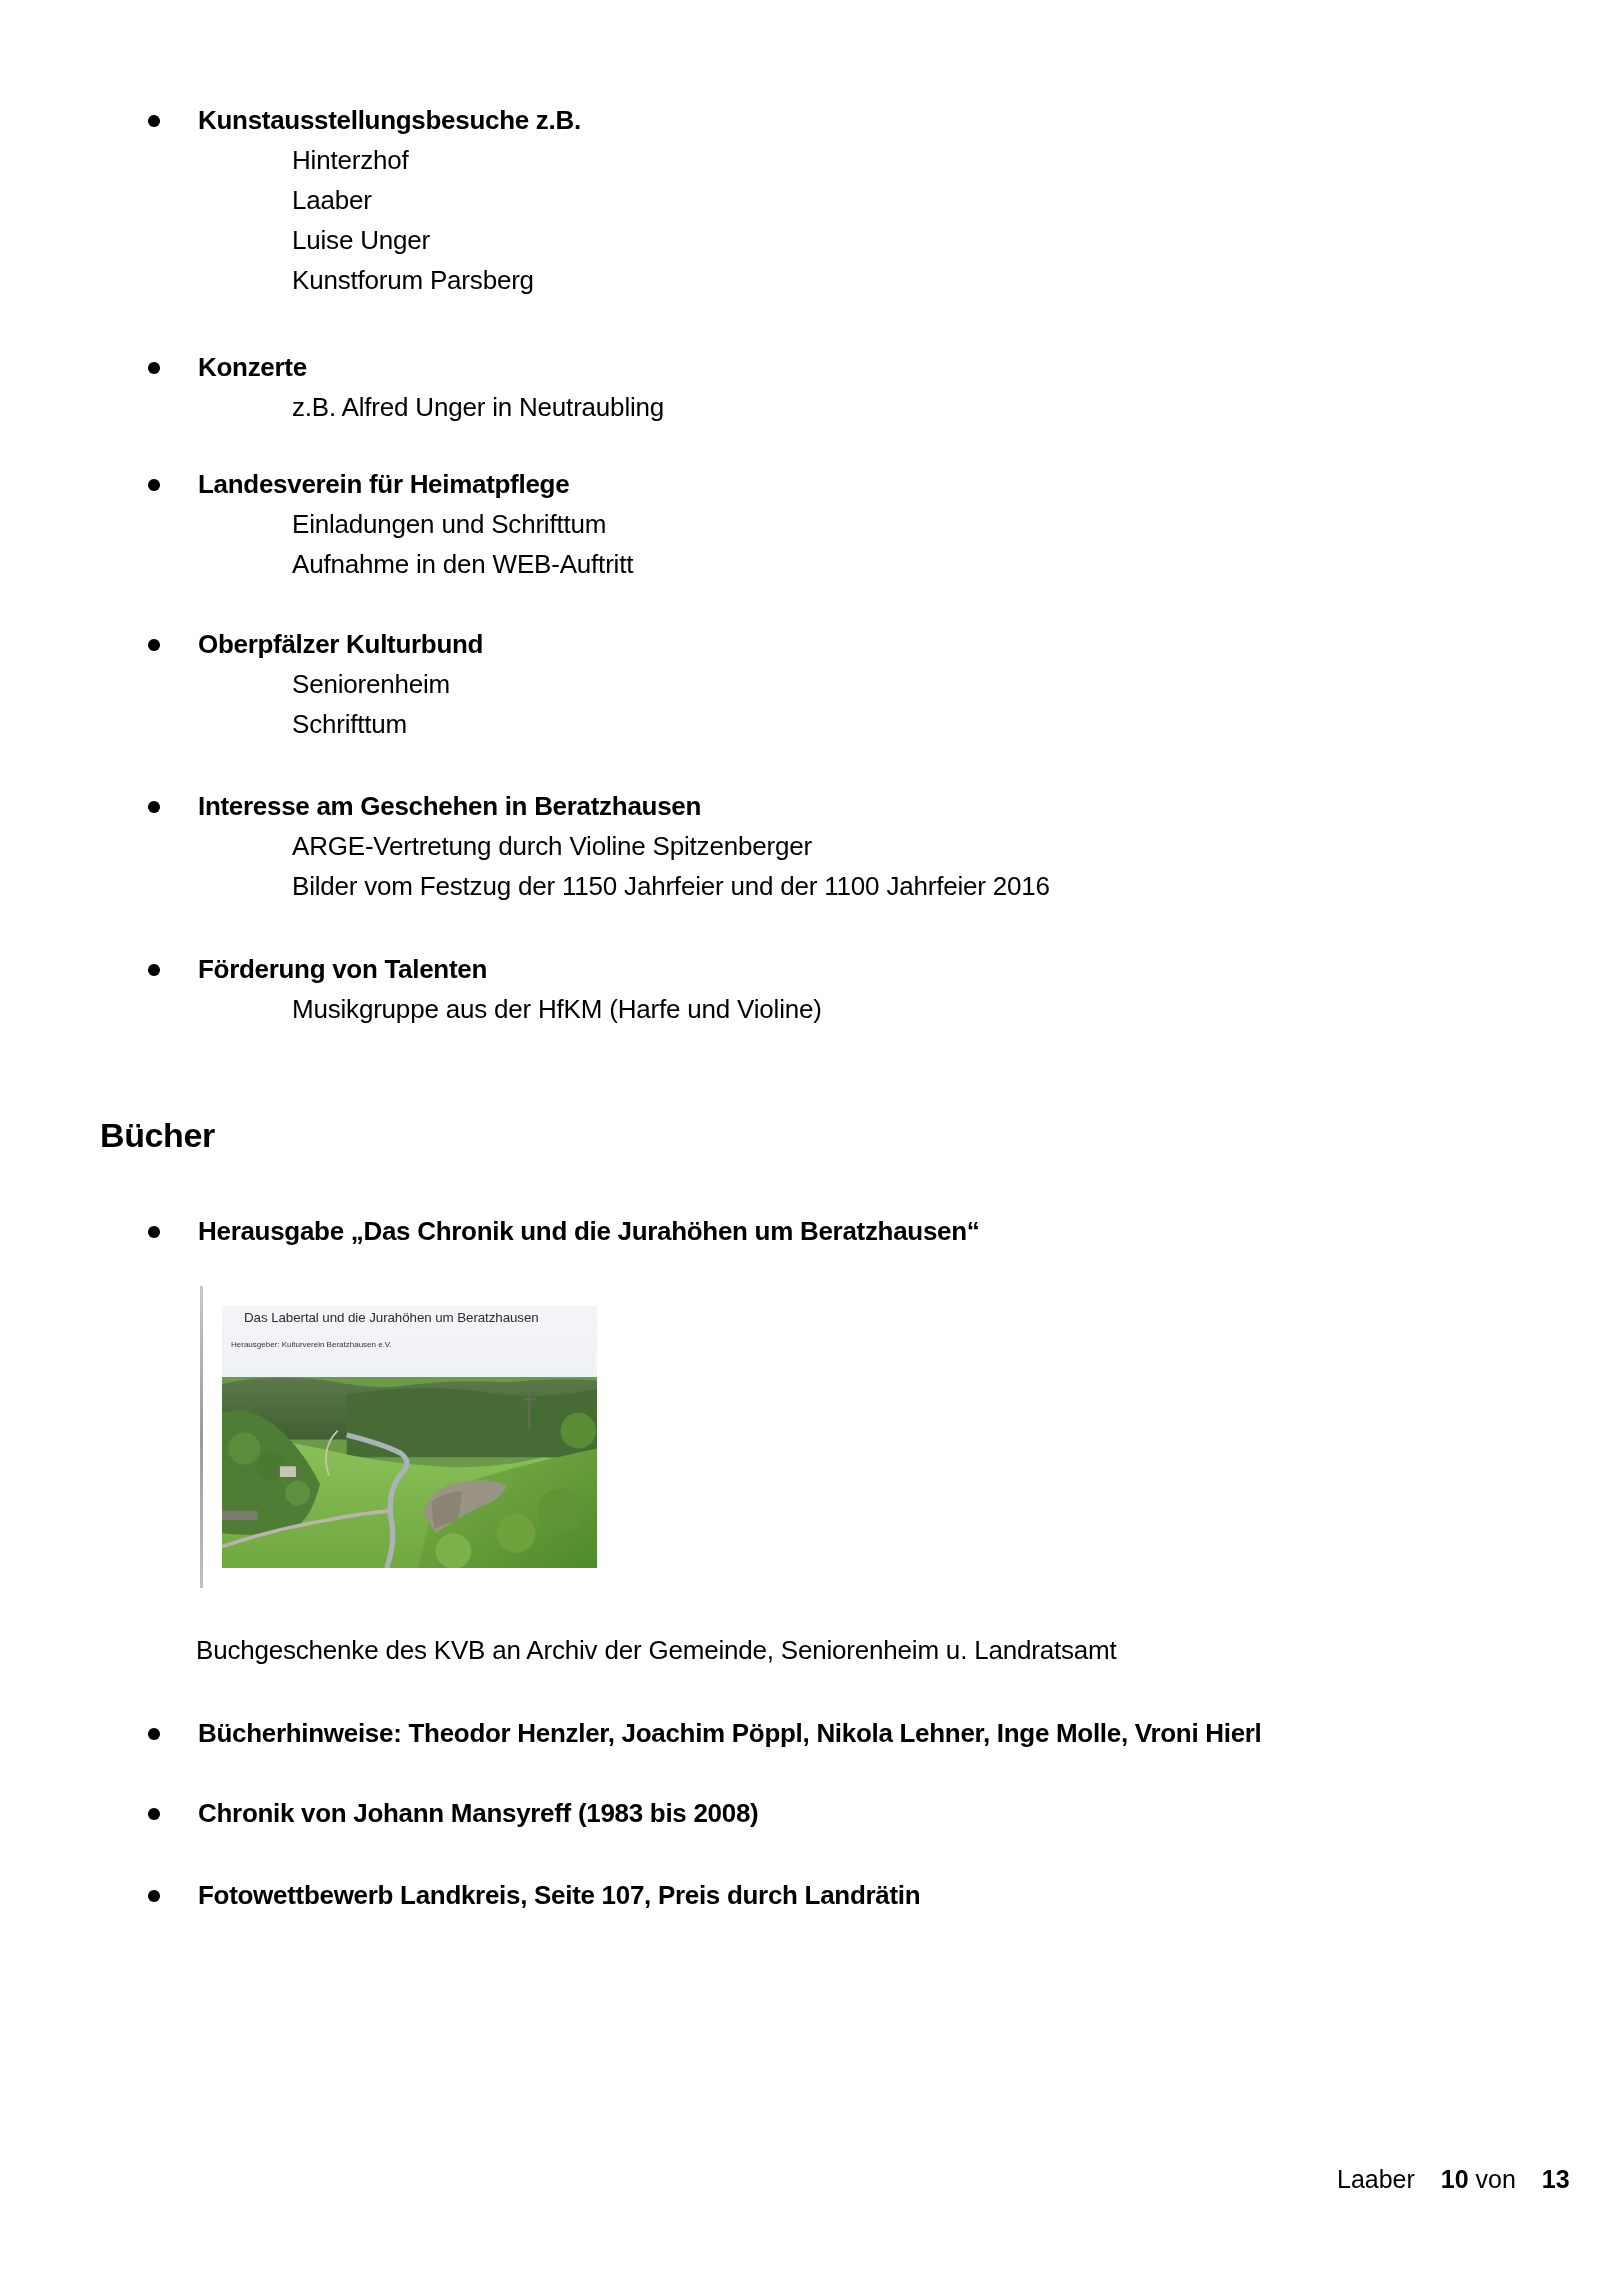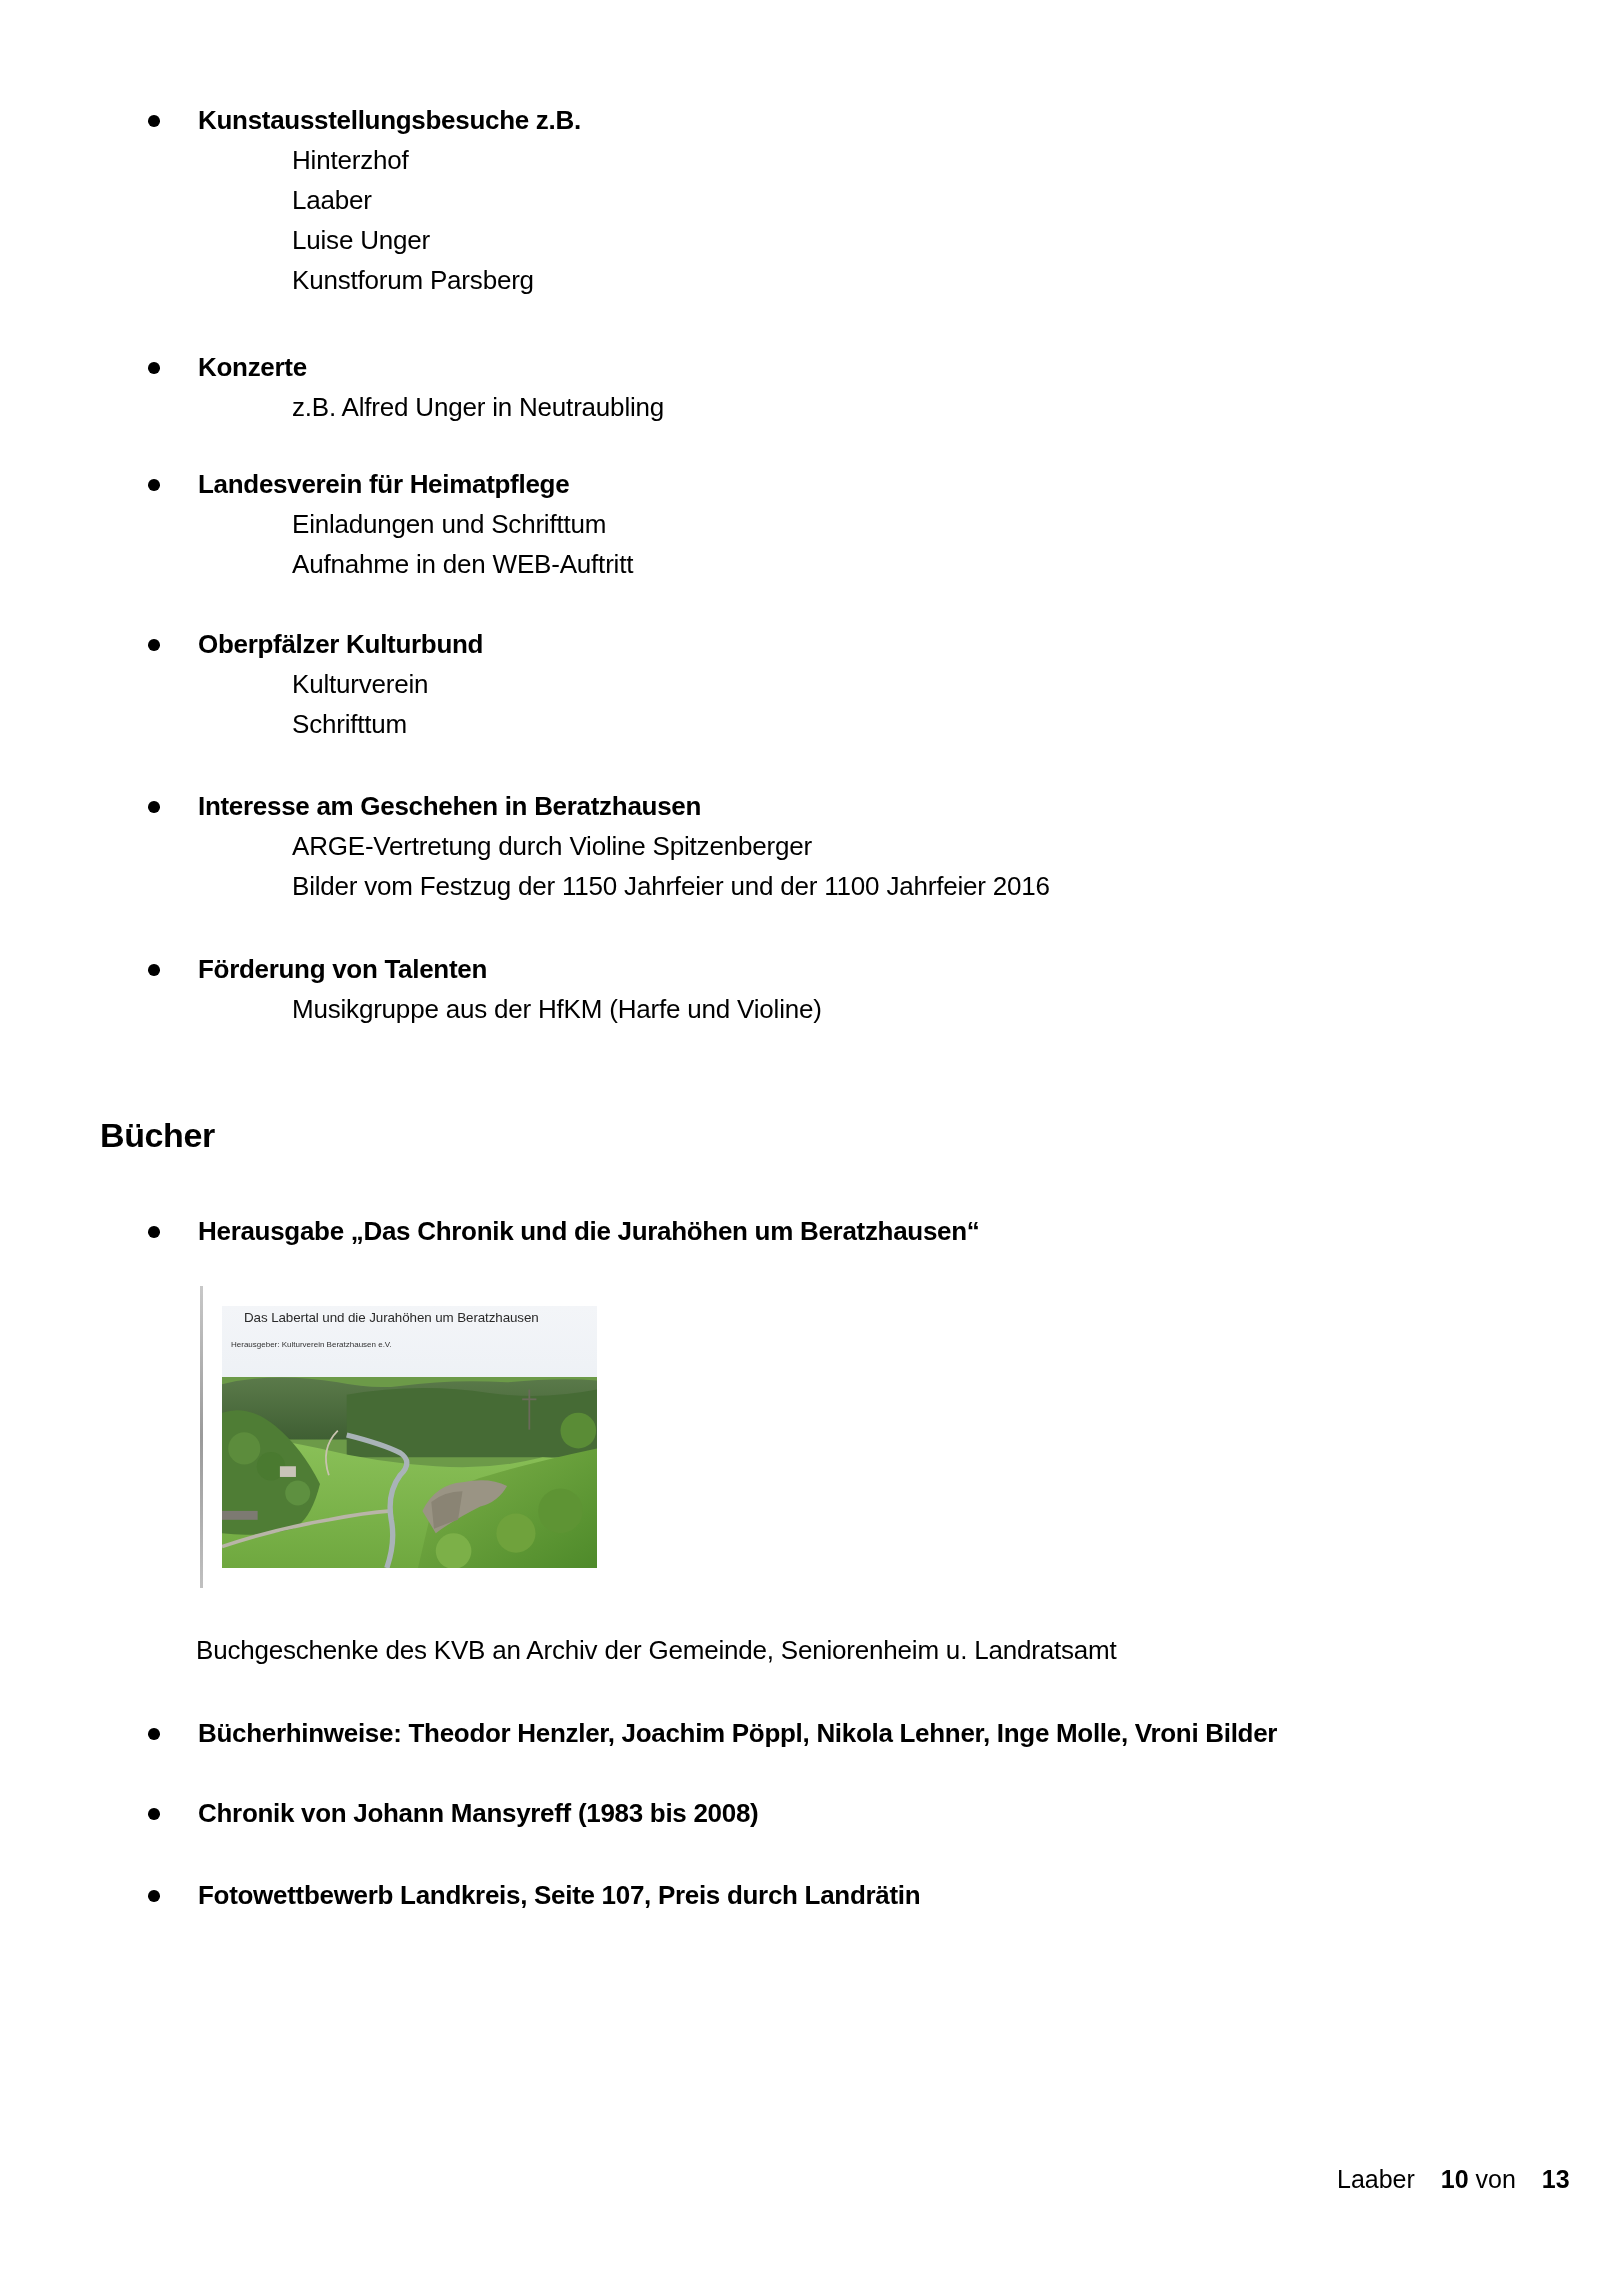--- a/index.html
+++ b/index.html
@@ -45,21 +45,21 @@
   <div>
     <span class="bullet-dot" style="top:479px"></span>
     <div class="row bold main" style="top:465px">Landesverein für Heimatpflege</div>
     <div class="row sub" style="top:505px">Einladungen und Schrifttum</div>
     <div class="row sub" style="top:545px">Aufnahme in den WEB-Auftritt</div>
   </div>
 
   <div>
     <span class="bullet-dot" style="top:639px"></span>
     <div class="row bold main" style="top:625px">Oberpfälzer Kulturbund</div>
-    <div class="row sub" style="top:665px">Kulturverein</div>
+    <div class="row sub" style="top:665px">Seniorenheim</div>
     <div class="row sub" style="top:705px">Schrifttum</div>
   </div>
 
   <div>
     <span class="bullet-dot" style="top:801px"></span>
     <div class="row bold main" style="top:787px">Interesse am Geschehen in Beratzhausen</div>
     <div class="row sub" style="top:827px">ARGE-Vertretung durch Violine Spitzenberger</div>
     <div class="row sub" style="top:867px">Bilder vom Festzug der 1150 Jahrfeier und der 1100 Jahrfeier 2016</div>
   </div>
 
@@ -127,21 +127,21 @@
         <rect x="65" y="100" width="18" height="12" fill="#c9c4b8"></rect>
         <rect x="0" y="150" width="40" height="10" fill="#7d7a72"></rect>
       </svg>
     </div>
   </div>
 
   <div class="row plain-indent" style="top:1631px">Buchgeschenke des KVB an Archiv der Gemeinde, Seniorenheim u. Landratsamt</div>
 
   <div>
     <span class="bullet-dot" style="top:1728px"></span>
-    <div class="row bold main" style="top:1714px">Bücherhinweise: Theodor Henzler, Joachim Pöppl, Nikola Lehner, Inge Molle, Vroni Bilder</div>
+    <div class="row bold main" style="top:1714px">Bücherhinweise: Theodor Henzler, Joachim Pöppl, Nikola Lehner, Inge Molle, Vroni Hierl</div>
   </div>
   <div>
     <span class="bullet-dot" style="top:1808px"></span>
     <div class="row bold main" style="top:1794px">Chronik von Johann Mansyreff (1983 bis 2008)</div>
   </div>
   <div>
     <span class="bullet-dot" style="top:1890px"></span>
     <div class="row bold main" style="top:1876px">Fotowettbewerb Landkreis, Seite 107, Preis durch Landrätin</div>
   </div>
 

